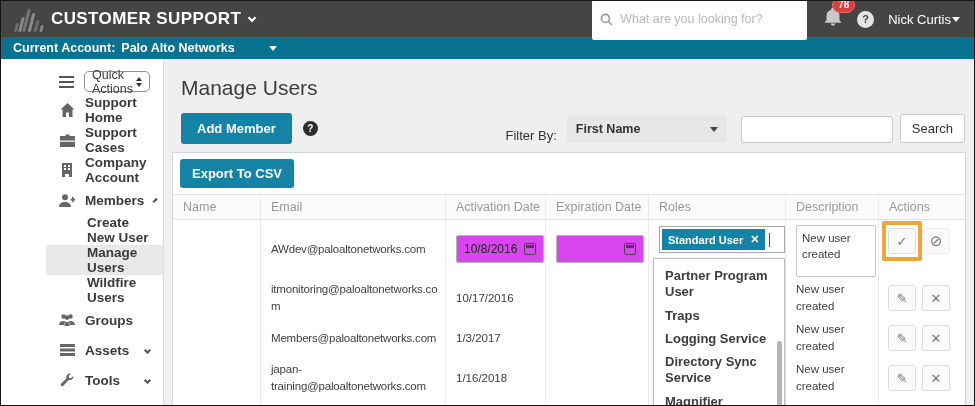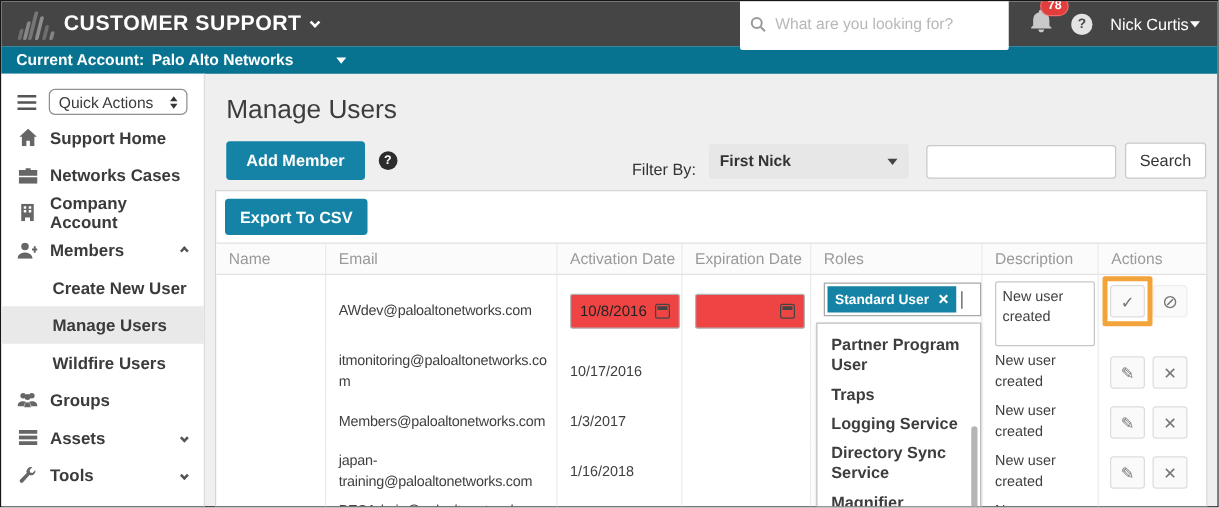--- a/index.html
+++ b/index.html
@@ -31,21 +31,21 @@
               border-top:5px solid #fff; }
 
   
   .accountbar { height:22px; background:#077390; color:#fff; display:flex; align-items:center;
                 padding:0 12px; font-size:12.5px; font-weight:bold; gap:6px; }
   .accountbar .tri-down { margin-left:28px; border-top-color:#fff; }
 
   
   .bodyrow { display:flex; height:348px; }
   .sidebar { width:163px; background:#fff; border-right:1px solid #dcdcdc; padding-top:9px;
-             font-size:13.5px; color:#3b3b3b; flex-shrink:0; }
+             font-size:13.5px; color:#3b3b3b; flex-shrink:0;padding-left:45px; }
   .side-row { height:30px; display:flex; align-items:center; padding:0 13px; gap:10px; cursor:pointer; }
   .side-row .lbl { font-weight:600; }
   .side-sub { padding-left:41px; }
   .side-row.active { background:#e9e9e9; }
   .side-row .chev { color:#555; margin-left:auto; width:5px; height:5px; }
   .burger { display:flex; flex-direction:column; gap:3px; width:15px; }
   .burger i { height:2px; background:#555; display:block; }
   .qa-select { flex:1; height:21px; border:1px solid #8f8f8f; border-radius:5px; display:flex;
                align-items:center; padding:0 7px; font-size:12.5px; background:#fff; }
   .updown { margin-left:auto; display:flex; flex-direction:column; gap:2px; }
@@ -83,21 +83,21 @@
   .thead .col { display:flex; align-items:center; }
   .c0{width:87px;} .c1{width:185px;} .c2{width:100px;} .c3{width:103px;}
   .c4{width:137px;} .c5{width:93px;} .c6{width:72px;}
   .col + .col { border-left:1px solid #ebebeb; }
   .trow .col { display:flex; align-items:center; font-size:11.5px; color:#3f3f3f; }
   .r1 { height:58px; }
   .rn { height:40px; }
   .email-cell { letter-spacing:-0.2px; line-height:1.45; word-break:break-word; padding-right:4px; }
   .desc-cell { line-height:1.45; }
 
-  .date-box { width:88px; height:28px; border:1px solid #b3b3b3; border-radius:2px; background:#ef4444;
+  .date-box { width:88px; height:28px; border:1px solid #b3b3b3; border-radius:2px; background:#d946ef;
               display:flex; align-items:center; justify-content:space-between; padding:0 7px;
               font-size:12px; color:#222; }
   .cal { width:12px; height:12px; border:1.5px solid #444; border-radius:2px; position:relative; }
   .cal:before { content:''; position:absolute; top:1px; left:1px; right:1px; height:2.5px; background:#444; }
 
   .roles-cell { position:relative; align-items:flex-start !important; padding-top:6px; }
   .role-select { width:127px; min-height:27px; border:1px solid #a8a8a8; background:#fff; padding:2px;
                  display:flex; align-items:center; gap:4px; }
   .chip { background:#1583a6; color:#fff; font-size:11px; font-weight:bold; padding:4px 6px;
           display:flex; align-items:center; gap:7px; white-space:nowrap; }
@@ -190,21 +190,21 @@
             </svg>
           </span>
         <span class="lbl">Support Home</span>
       </div>
       <div class="side-row">
         <span class="sicon">
           <svg width="15" height="13" viewBox="0 0 15 13">
               <path d="M5.5 2V.5h4V2H15v4.5H0V2h5.5zM0 7.8h15V13H0z"></path>
             </svg>
           </span>
-        <span class="lbl">Networks Cases</span>
+        <span class="lbl">Support Cases</span>
       </div>
       <div class="side-row">
         <span class="sicon">
           <svg width="12" height="14" viewBox="0 0 12 14">
               <path d="M1 0h10v14H8v-3H4v3H1zM3 2h2v2H3zm4 0h2v2H7zM3 5h2v2H3zm4 0h2v2H7z" fill-rule="evenodd"></path>
             </svg>
           </span>
         <span class="lbl">Company Account</span>
       </div>
       <div class="side-row">
@@ -261,21 +261,21 @@
 
     <div class="main">
       <div class="page-title">Manage Users</div>
 
       <div class="toolbar">
         <button class="btn-teal">Add Member</button>
         <span class="help-dark">?</span>
         <div class="filter-group">
           <span class="filter-label">Filter By:</span>
           <div class="filter-select">
-            <span>First Nick</span>
+            <span>First Name</span>
             <span class="tri-down"></span>
           </div>
           <input class="filter-input" value="" style="">
           <button class="btn-search">Search</button>
         </div>
       </div>
 
       <div class="table-card">
         <div class="csv-bar">
           <button class="btn-teal" style="padding:7px 12px" id="csvbtn">Export To CSV</button>

